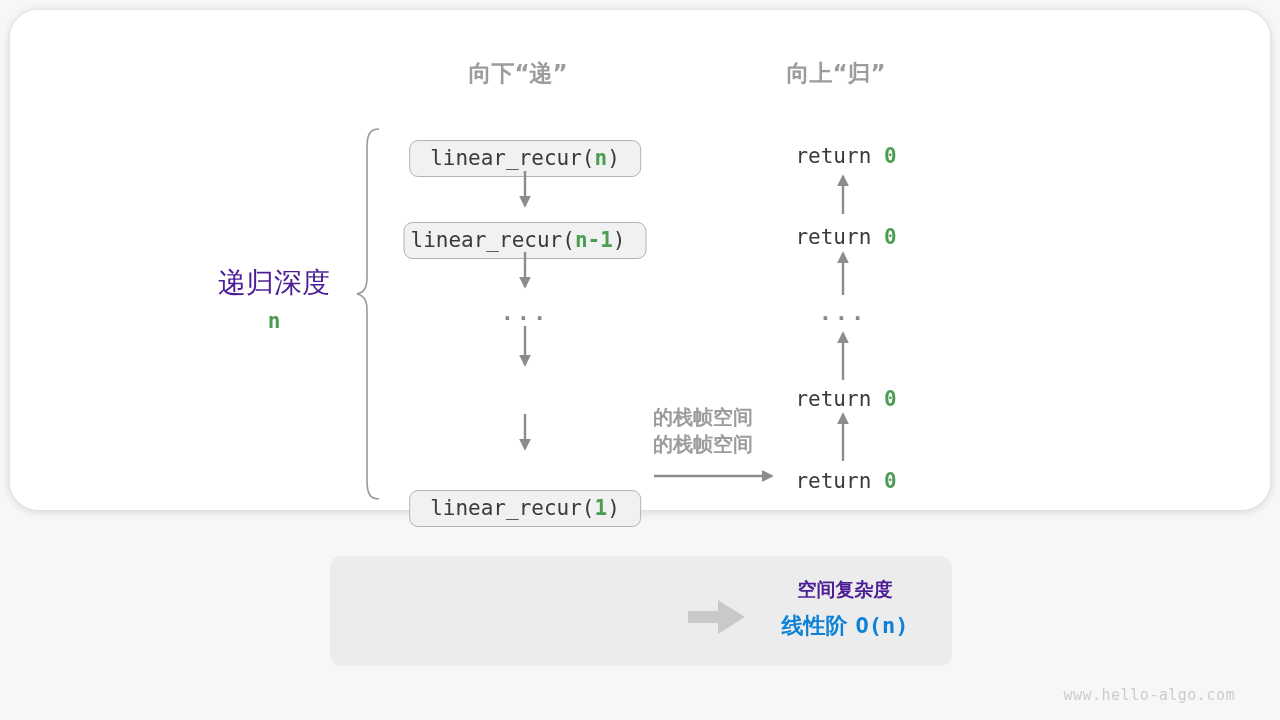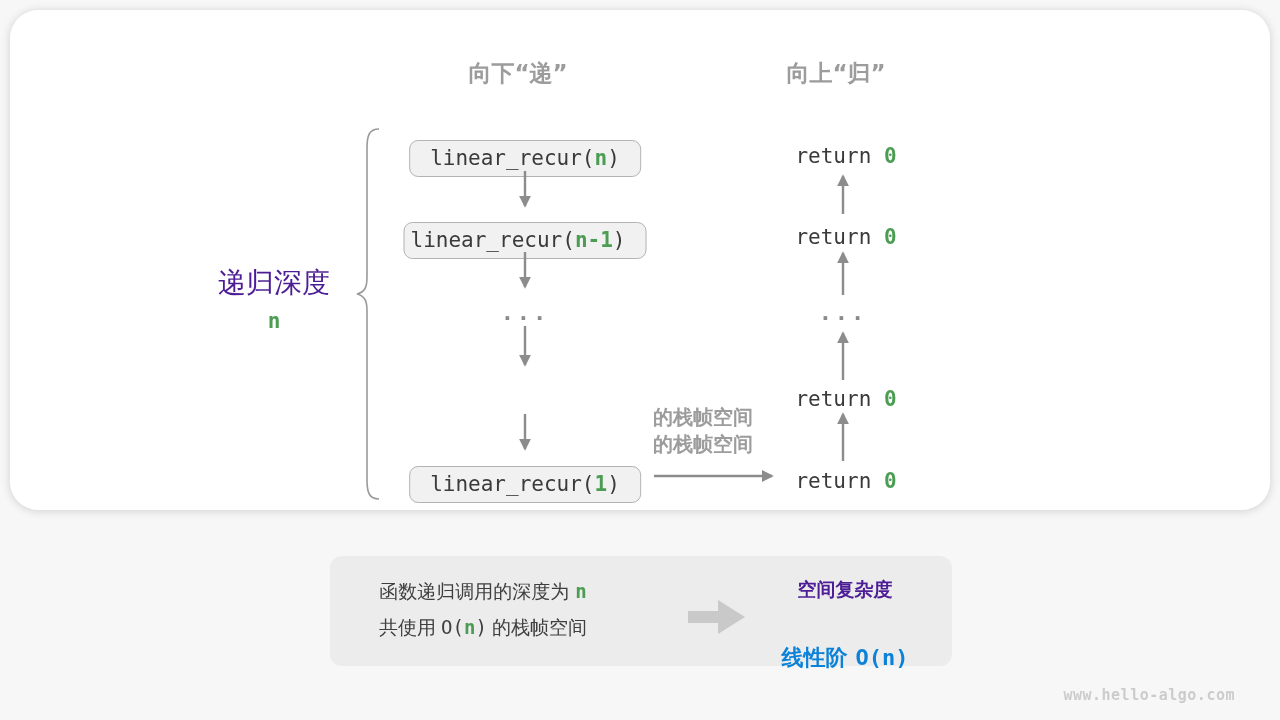--- a/index.html
+++ b/index.html
@@ -27,21 +27,21 @@
   .ret .val{color:var(--green);font-weight:bold;}
   .dots{font-size:22px;font-weight:bold;color:#8A8A8A;letter-spacing:3px;}
   .trigger{font-size:20px;font-weight:bold;color:var(--label-gray);line-height:27px;
     text-align:center;white-space:nowrap;}
   .panel{background:var(--panel-bg);border-radius:12px;}
   .sum-left{width:290px;text-align:center;font-size:19px;line-height:36px;color:var(--ink);white-space:nowrap;}
   .sum-left .g{color:var(--green);font-weight:bold;}
   .sum-left .om{font-family:"DejaVu Sans Mono","Liberation Mono",monospace;margin:0 5px;}
   .sum-right{width:206px;text-align:center;white-space:nowrap;}
   .sum-right .t1{font-size:19px;font-weight:bold;color:#4c1d95;line-height:34px;}
-  .sum-right .t2{font-size:22px;font-weight:bold;color:var(--blue);line-height:40px;margin-top:32px;}
+  .sum-right .t2{font-size:22px;font-weight:bold;color:var(--blue);line-height:40px;}
   .sum-right .t2 .om{font-family:"DejaVu Sans Mono","Liberation Mono",monospace;margin-left:8px;}
   .watermark{font-size:15px;color:var(--watermark);letter-spacing:0.5px;}
   svg{display:block;overflow:visible;}
   .arrow-line{stroke:var(--arrow);stroke-width:2.4;fill:none;}
   .arrow-head{fill:var(--arrow);}
   .brace-path{stroke:#9A9A9A;stroke-width:1.6;fill:none;}
   .block-arrow{fill:#C9C9C9;}
 </style>
 </head>
 <body>
@@ -53,21 +53,21 @@
   <div class="abs cx hdr" style="left:836px;top:58px;">向上“归”</div>
 
   <div class="abs cx depth-text" style="left:274px;top:264px;">递归深度</div>
   <div class="abs cx depth-n mono" style="left:274px;top:301px;">n</div>
   <svg class="abs" style="left:353px;top:127px;" width="32" height="374" viewBox="0 0 32 374">
     <path class="brace-path" d="M26 2 C16 2 14 9 14 21 L14 150 C14 160 12 165 4 167 C12 169 14 174 14 184 L14 353 C14 365 16 372 26 372"></path>
   </svg>
 
   <div class="abs cx code-box mono" style="left:525px;top:132px;"><span>linear_recur(</span><span class="arg">n</span><span>)</span></div>
   <div class="abs cx code-box mono" style="left:525px;top:214px;padding-left:6px;"><span>linear_recur(</span><span class="arg">n-1</span><span>)</span></div>
-  <div class="abs cx code-box mono" style="left:525px;top:458px;"><span>linear_recur(</span><span class="arg">1</span><span>)</span></div>
+  <div class="abs cx code-box mono" style="left:525px;top:482px;"><span>linear_recur(</span><span class="arg">1</span><span>)</span></div>
 
   <div class="abs cx dots mono" style="left:525px;top:292px;">...</div>
   <div class="abs cx dots mono" style="left:843px;top:292px;">...</div>
 
   <div class="abs cx ret mono" style="left:846px;top:136px;"><span>return</span> <span class="val">0</span></div>
   <div class="abs cx ret mono" style="left:846px;top:217px;"><span>return</span> <span class="val">0</span></div>
   <div class="abs cx ret mono" style="left:846px;top:379px;"><span>return</span> <span class="val">0</span></div>
   <div class="abs cx ret mono" style="left:846px;top:461px;"><span>return</span> <span class="val">0</span></div>
 
   <div class="abs cx trigger" style="left:703px;top:404px;">
@@ -92,26 +92,22 @@
       <line class="arrow-line" x1="843" y1="295" x2="843" y2="253" marker-end="url(#ah)"></line>
       <line class="arrow-line" x1="843" y1="380" x2="843" y2="333" marker-end="url(#ah)"></line>
       <line class="arrow-line" x1="843" y1="461" x2="843" y2="414" marker-end="url(#ah)"></line>
     </g>
     <g>
       <line class="arrow-line" x1="654" y1="476" x2="772" y2="476" marker-end="url(#ah)"></line>
     </g>
   </svg>
 
   <div class="abs panel" style="left:330px;top:556px;width:622px;height:110px;"></div>
-  <div class="abs sum-left" style="left:338px;top:573px;">
-    <div><span>函数递归调用的深度为</span> <span class="g mono">n</span></div>
-    <div><span>共使用</span><span class="om"><span>O(</span><span class="g">n</span><span>)</span></span><span>的栈帧空间</span></div>
-  </div>
   <svg class="abs block-arrow-svg" style="left:688px;top:599px;" width="58" height="36" viewBox="0 0 58 36">
     <path class="block-arrow" d="M0,12 L30,12 L30,1 L57,18 L30,35 L30,24 L0,24 z"></path>
   </svg>
   <div class="abs sum-right" style="left:742px;top:572px;">
     <div class="t1">空间复杂度</div>
     <div class="t2"><span>线性阶</span><span class="om">O(n)</span></div>
   </div>
 
-  <div class="abs mono watermark" style="right:45px;top:678px;font-weight:bold;">www.hello-algo.com</div>
+  <div class="abs mono watermark" style="right:45px;top:678px;">www.hello-algo.com</div>
 </div>
 
 </body></html>

